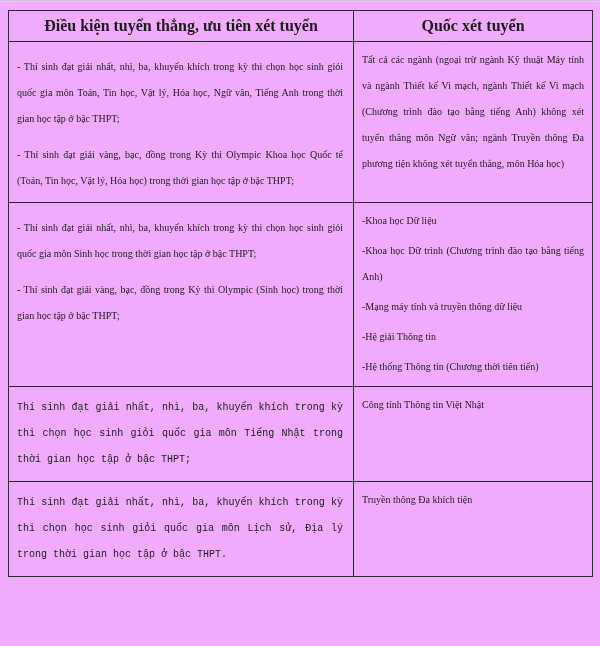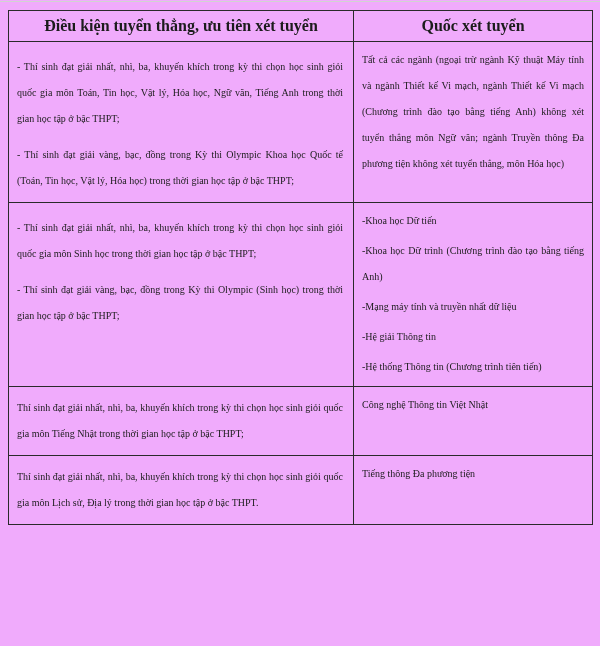--- a/index.html
+++ b/index.html
@@ -36,21 +36,21 @@
     margin: 10px 0 0 0;
     text-align: justify;
     line-height: 26px;
   }
   .majors p {
     margin: 4px 0 0 0;
     text-align: justify;
     line-height: 26px;
   }
   .majors p.first { margin-top: 3px; }
-  .cond p.nodash { margin-top: 6px; }
+  .cond p.nodash { margin-top: 6px; font-family: Liberation Mono, monospace; }
 </style>
 </head>
 <body>
 
 <div class="page">
   <div class="top-rule"></div>
 
   <table class="admission">
     <colgroup>
       <col class="c-cond">
@@ -71,38 +71,38 @@
         <td class="majors">
           <p class="first">Tất cả các ngành (ngoại trừ ngành Kỹ thuật Máy tính và ngành Thiết kế Vi mạch, ngành Thiết kế Vi mạch (Chương trình đào tạo bằng tiếng Anh) không xét tuyển thẳng môn Ngữ văn; ngành Truyền thông Đa phương tiện không xét tuyển thẳng, môn Hóa học)</p>
         </td>
       </tr>
       <tr>
         <td class="cond">
           <p>- Thí sinh đạt giải nhất, nhì, ba, khuyến khích trong kỳ thi chọn học sinh giỏi quốc gia môn Sinh học trong thời gian học tập ở bậc THPT;</p>
           <p>- Thí sinh đạt giải vàng, bạc, đồng trong Kỳ thi Olympic (Sinh học) trong thời gian học tập ở bậc THPT;</p>
         </td>
         <td class="majors">
-          <p class="first">-Khoa học Dữ tiến</p>
+          <p class="first">-Khoa học Dữ liệu</p>
           <p>-Khoa học Dữ trình (Chương trình đào tạo bằng tiếng Anh)</p>
-          <p>-Mạng máy tính và truyền nhất dữ liệu</p>
+          <p>-Mạng máy tính và truyền thông dữ liệu</p>
           <p>-Hệ giải Thông tin</p>
-          <p>-Hệ thống Thông tin (Chương trình tiên tiến)</p>
+          <p>-Hệ thống Thông tin (Chương thời tiên tiến)</p>
         </td>
       </tr>
       <tr>
         <td class="cond">
           <p class="nodash">Thí sinh đạt giải nhất, nhì, ba, khuyến khích trong kỳ thi chọn học sinh giỏi quốc gia môn Tiếng Nhật trong thời gian học tập ở bậc THPT;</p>
         </td>
         <td class="majors">
-          <p class="first">Công nghệ Thông tin Việt Nhật</p>
+          <p class="first">Công tính Thông tin Việt Nhật</p>
         </td>
       </tr>
       <tr>
         <td class="cond">
           <p class="nodash">Thí sinh đạt giải nhất, nhì, ba, khuyến khích trong kỳ thi chọn học sinh giỏi quốc gia môn Lịch sử, Địa lý trong thời gian học tập ở bậc THPT.</p>
         </td>
         <td class="majors">
-          <p class="first">Tiếng thông Đa phương tiện</p>
+          <p class="first">Truyền thông Đa khích tiện</p>
         </td>
       </tr>
     </tbody>
   </table>
 </div>
 
 </body></html>

